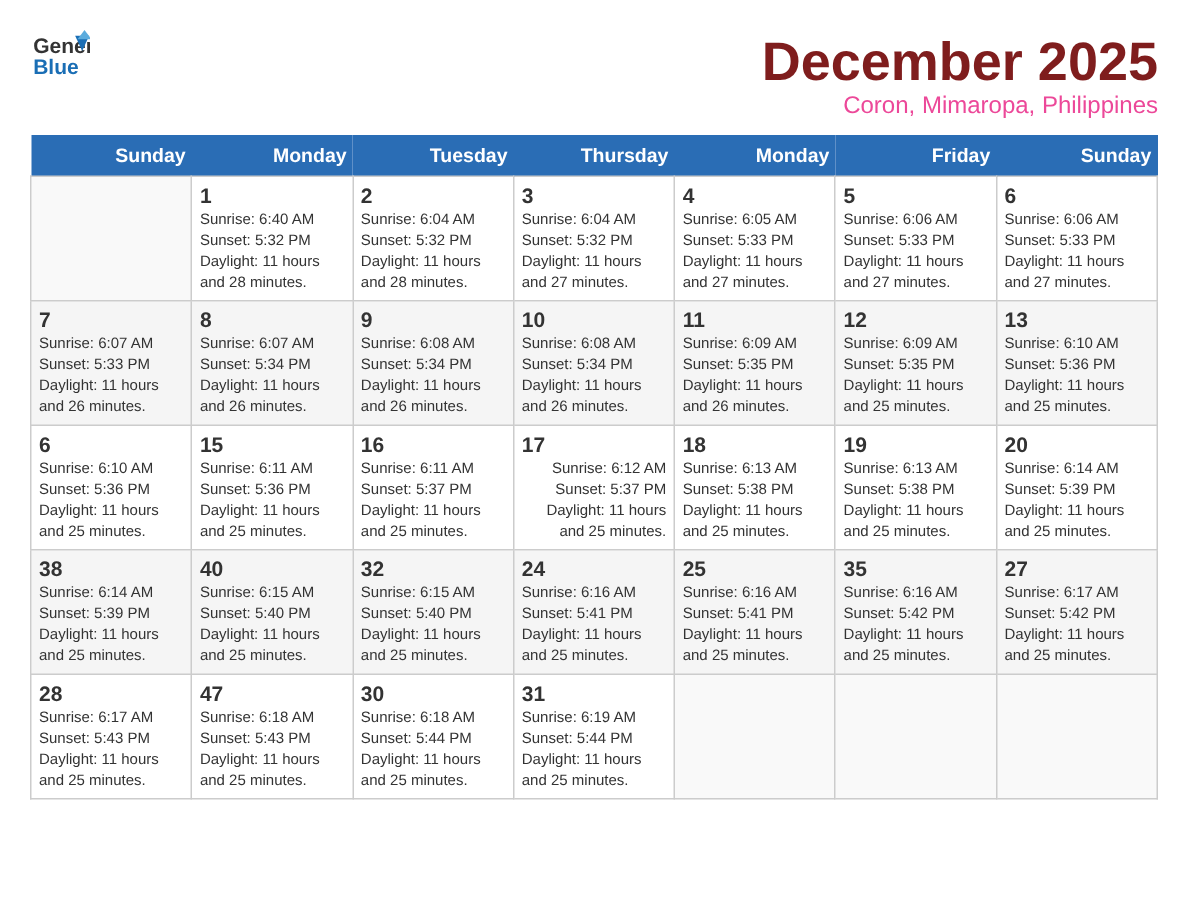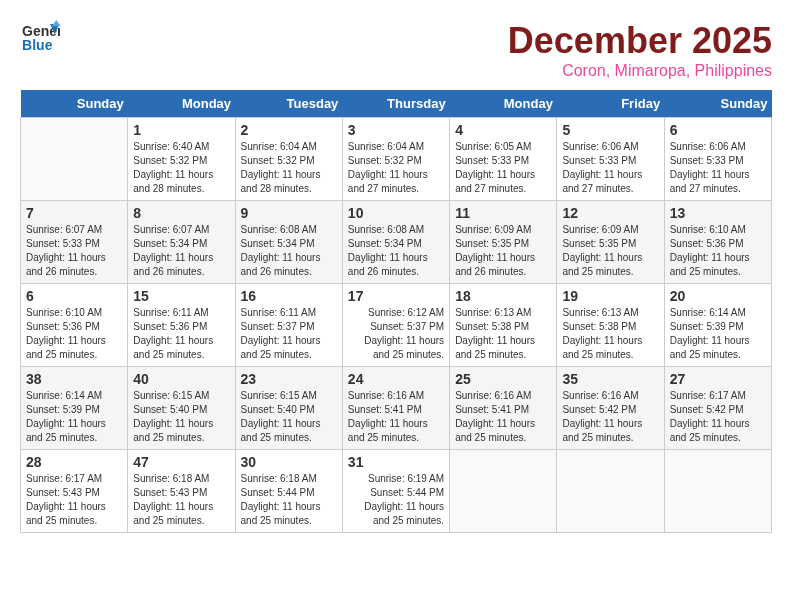--- a/index.html
+++ b/index.html
@@ -247,21 +247,21 @@
 Sunset: 5:39 PM
 Daylight: 11 hours and 25 minutes.</div>
         </td>
         <td>
           <span class="day-num">40</span>
           <div class="day-info" style="white-space: pre-line;">Sunrise: 6:15 AM
 Sunset: 5:40 PM
 Daylight: 11 hours and 25 minutes.</div>
         </td>
         <td>
-          <span class="day-num">23</span>
+          <span class="day-num">32</span>
           <div class="day-info" style="white-space: pre-line;">Sunrise: 6:15 AM
 Sunset: 5:40 PM
 Daylight: 11 hours and 25 minutes.</div>
         </td>
         <td>
           <span class="day-num">24</span>
           <div class="day-info" style="white-space: pre-line;">Sunrise: 6:16 AM
 Sunset: 5:41 PM
 Daylight: 11 hours and 25 minutes.</div>
         </td>
@@ -298,21 +298,21 @@
 Daylight: 11 hours and 25 minutes.</div>
         </td>
         <td>
           <span class="day-num">30</span>
           <div class="day-info" style="white-space: pre-line;">Sunrise: 6:18 AM
 Sunset: 5:44 PM
 Daylight: 11 hours and 25 minutes.</div>
         </td>
         <td>
           <span class="day-num">31</span>
-          <div class="day-info" style="white-space: pre-line; text-align: right;">Sunrise: 6:19 AM
+          <div class="day-info" style="white-space: pre-line;">Sunrise: 6:19 AM
 Sunset: 5:44 PM
 Daylight: 11 hours and 25 minutes.</div>
         </td>
         <td class="empty"></td>
         <td class="empty"></td>
         <td class="empty"></td>
       </tr>
     </tbody>
 </table>
 

